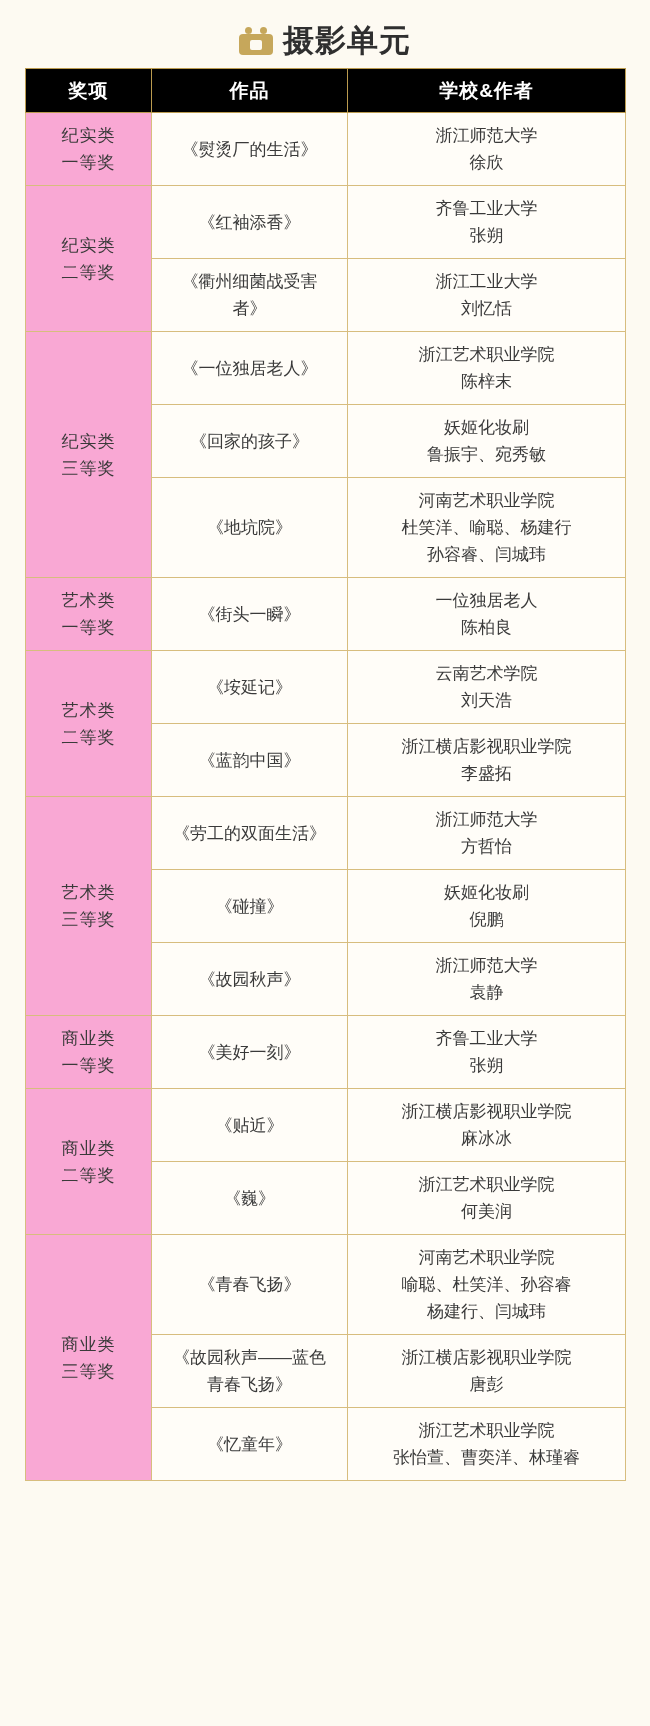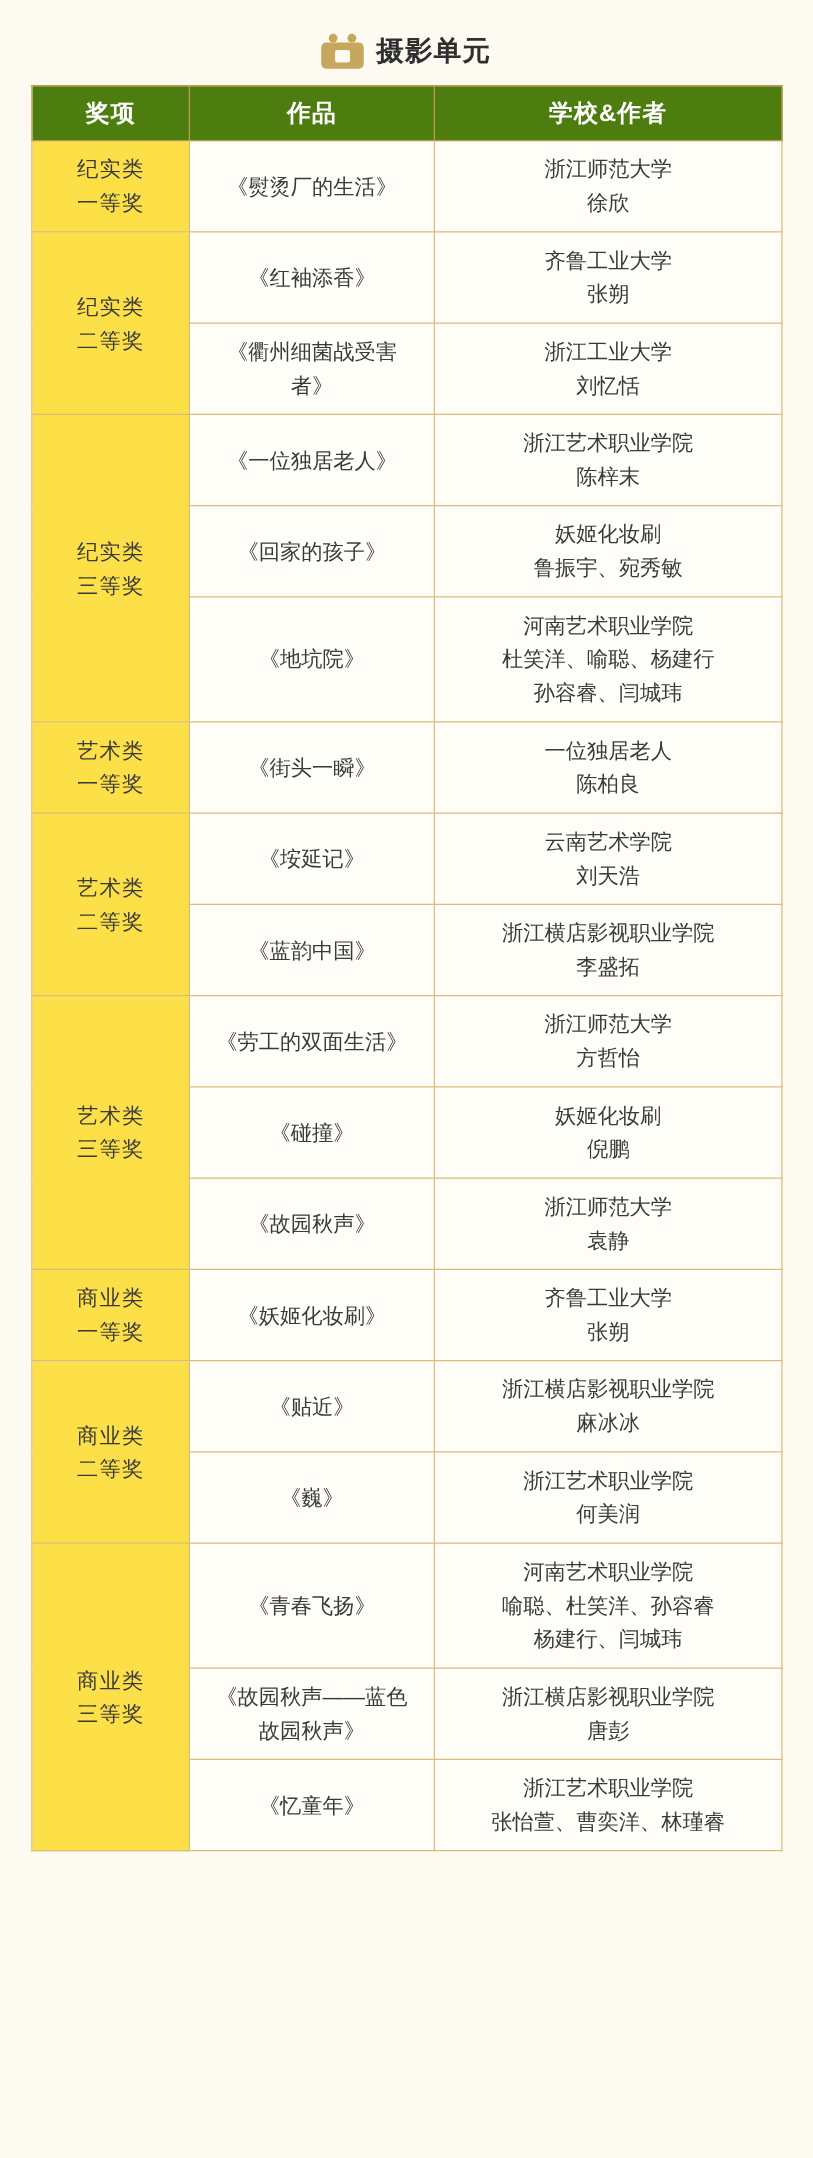--- a/index.html
+++ b/index.html
@@ -45,55 +45,55 @@
   .camera-icon .leg-l, .camera-icon .leg-r {
     position: absolute;
     top: 0;
     width: 7px; height: 7px;
     background: #c6a75b;
     border-radius: 50%;
   }
   .camera-icon .leg-l { left: 6px; }
   .camera-icon .leg-r { left: 21px; }
   .title {
-    font-size: 22px;
+    font-size: 31px;
     font-weight: bold;
     color: #2f2f2f;
     letter-spacing: 1px;
   }
   table {
     width: 600px;
     border-collapse: collapse;
     table-layout: fixed;
   }
   col.c1 { width: 126px; }
   col.c2 { width: 196px; }
   col.c3 { width: 278px; }
   thead th {
-    background: #4d7c0f;
+    background: #000000;
     color: #ffffff;
     font-size: 19px;
     font-weight: bold;
     height: 44px;
     border: 1px solid #bb9b4f;
     text-align: center;
     letter-spacing: 1px;
   }
   tbody td {
     border: 1px solid #d7bd7e;
     text-align: center;
     vertical-align: middle;
     font-size: 17px;
     line-height: 27px;
     padding: 9px 6px;
     background: #fffdf8;
     color: #3a3a3a;
   }
   tbody td.award {
-    background: #fde047;
+    background: #f9a8d4;
     letter-spacing: 1px;
   }
   tbody td.work { letter-spacing: 0px; }
   tbody td.school { letter-spacing: 0px; }
   .ln { display: block; }
 </style>
 </head>
 <body>
 
 <div class="page">
@@ -255,21 +255,21 @@
             <span class="ln">浙江师范大学</span>
             <span class="ln">袁静</span>
           </td>
         </tr>
         <tr>
           <td class="award" rowspan="1">
             <span class="ln">商业类</span>
             <span class="ln">一等奖</span>
           </td>
           <td class="work">
-            <span class="ln">《妖姬化妆刷》</span>
+            <span class="ln">《美好一刻》</span>
           </td>
           <td class="school">
             <span class="ln">齐鲁工业大学</span>
             <span class="ln">张朔</span>
           </td>
         </tr>
         <tr>
           <td class="award" rowspan="2">
             <span class="ln">商业类</span>
             <span class="ln">二等奖</span>
@@ -301,21 +301,21 @@
           </td>
           <td class="school">
             <span class="ln">河南艺术职业学院</span>
             <span class="ln">喻聪、杜笑洋、孙容睿</span>
             <span class="ln">杨建行、闫城玮</span>
           </td>
         </tr>
         <tr>
           <td class="work">
             <span class="ln">《故园秋声——蓝色</span>
-            <span class="ln">故园秋声》</span>
+            <span class="ln">青春飞扬》</span>
           </td>
           <td class="school">
             <span class="ln">浙江横店影视职业学院</span>
             <span class="ln">唐彭</span>
           </td>
         </tr>
         <tr>
           <td class="work">
             <span class="ln">《忆童年》</span>
           </td>

